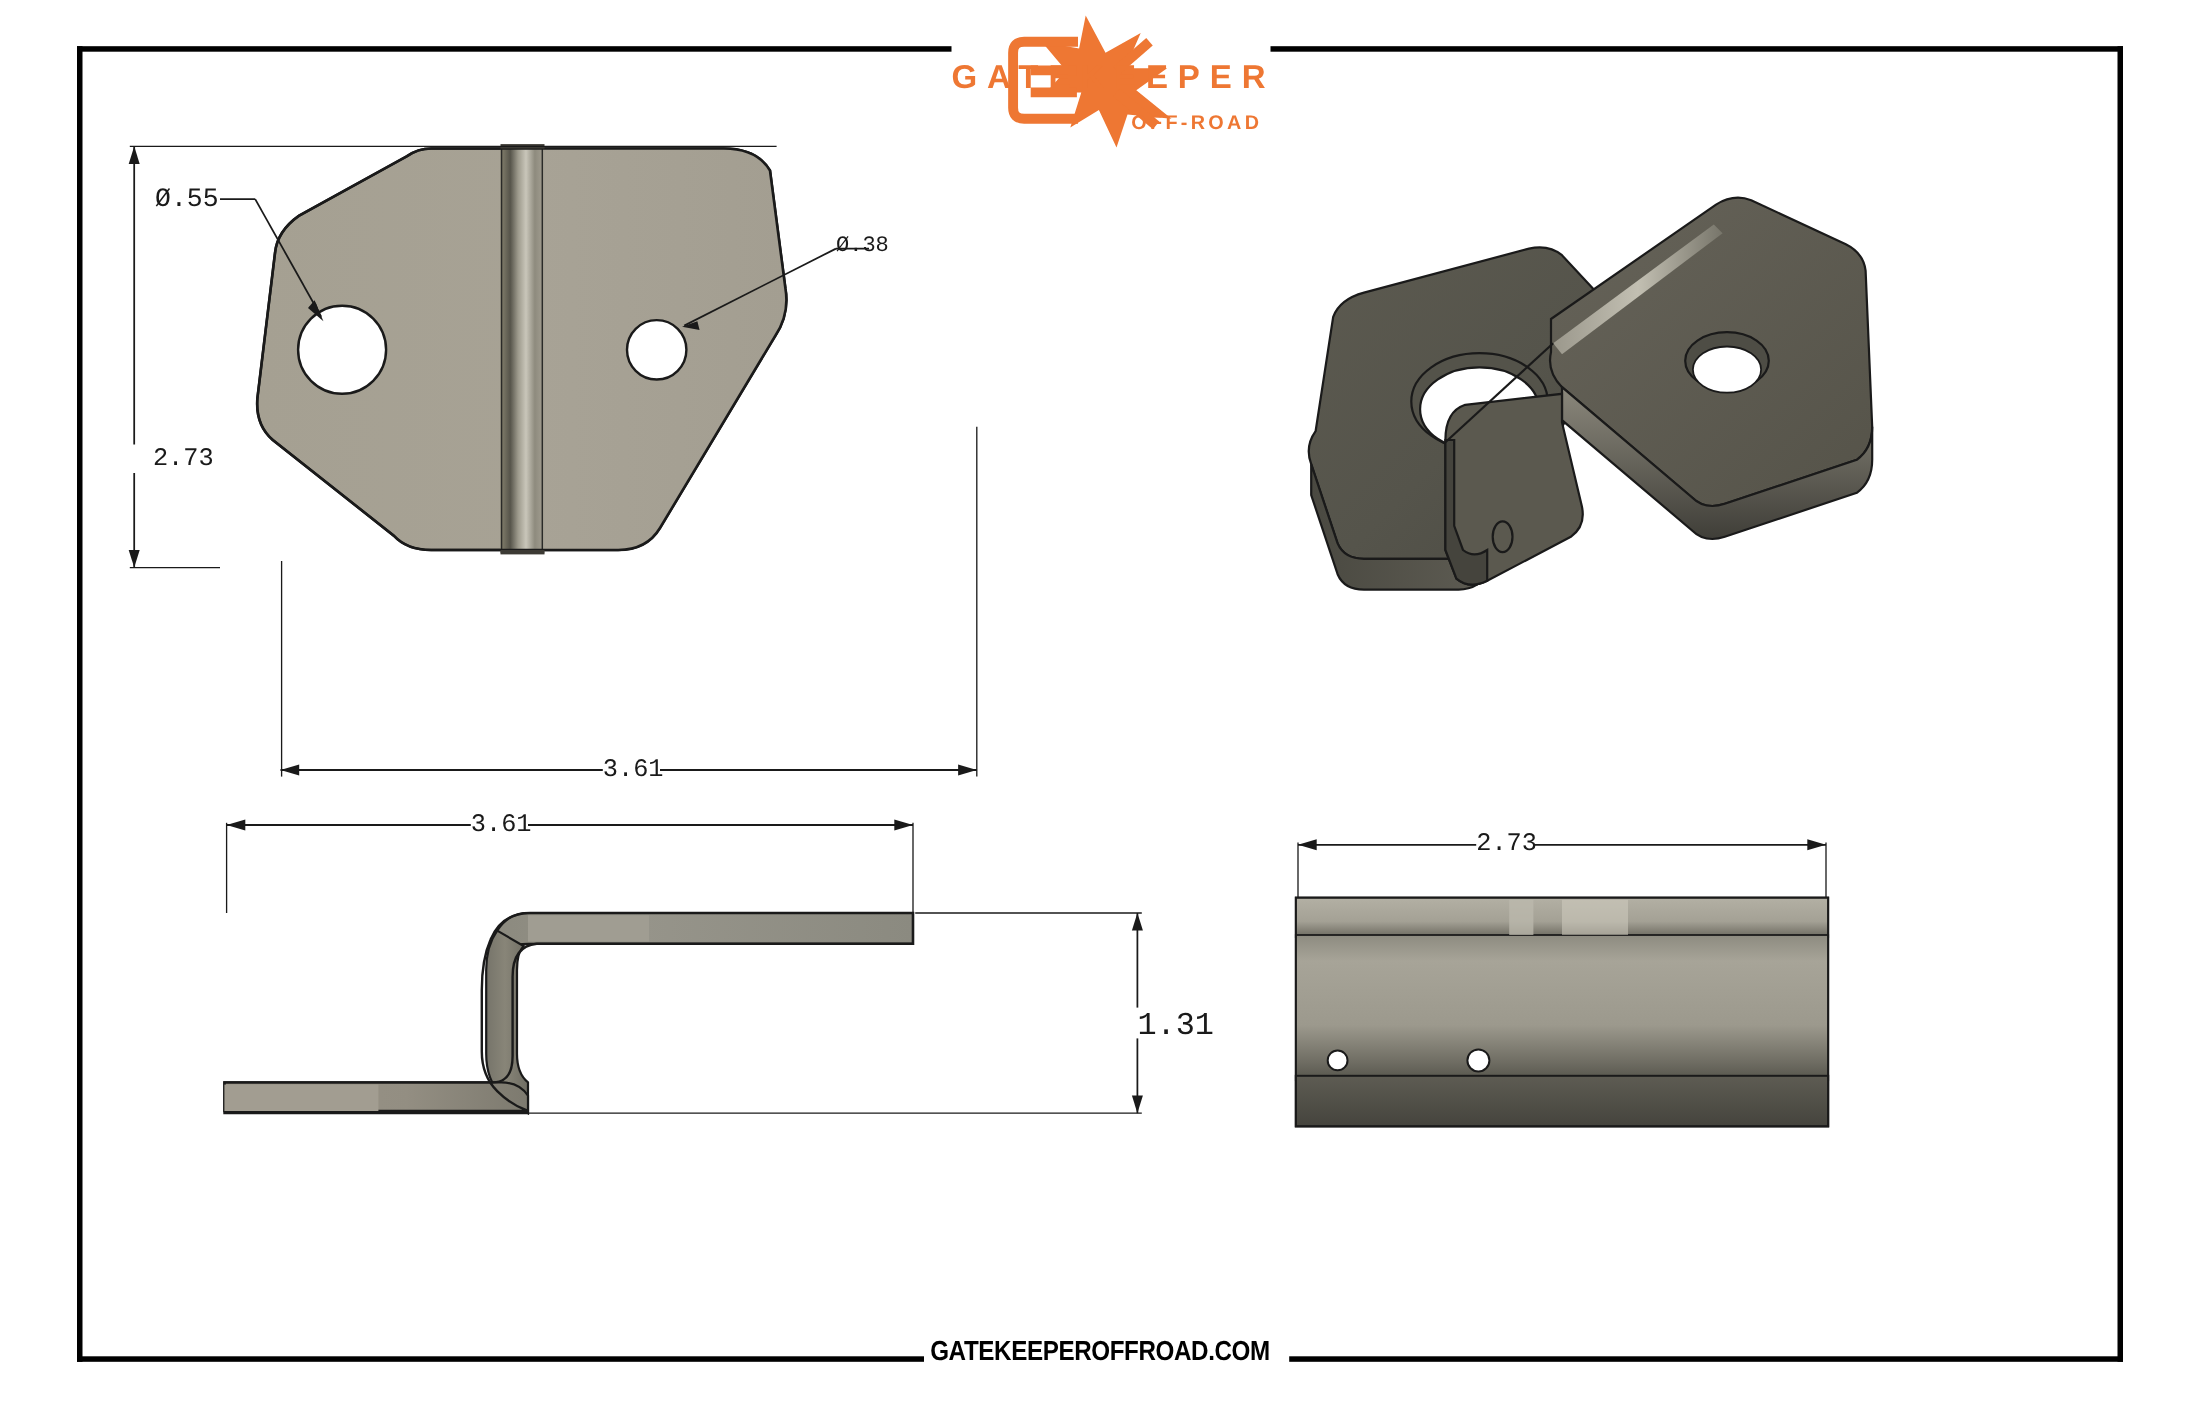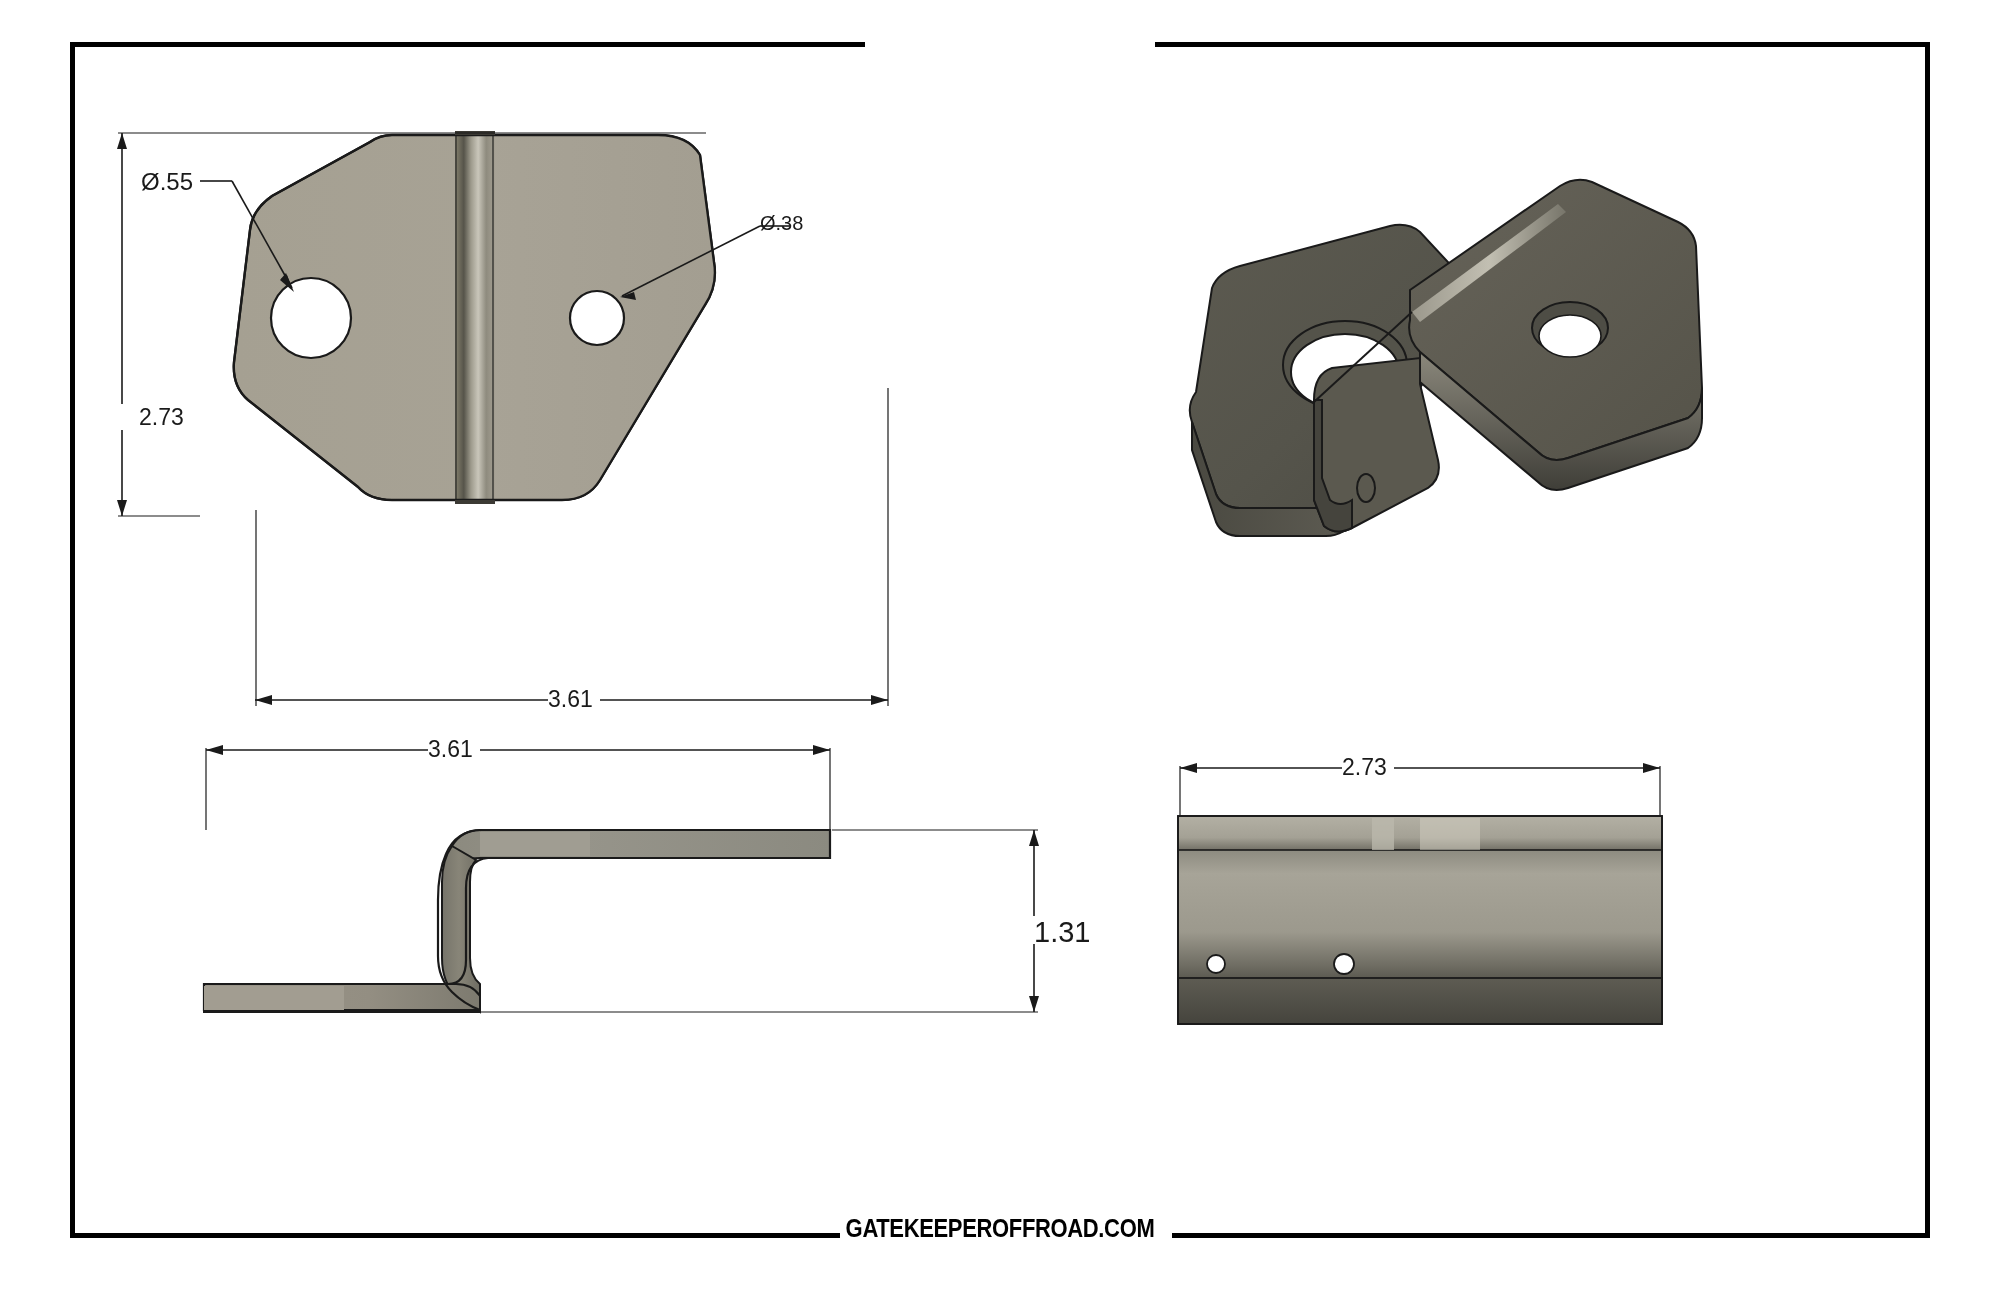--- a/index.html
+++ b/index.html
@@ -73,38 +73,55 @@
     font-family: "Liberation Sans", sans-serif;
     transform: scaleX(0.88);
   }
 
   
   .dim-text {
     position: absolute;
     font-size: 22px;
     color: #1a1a1a;
     white-space: nowrap;
-    font-family: Liberation Sans, sans-serif;
+    font-family: Liberation Mono, monospace;
   }
 
   
   .view-svg { position: absolute; display:block; }
 </style>
 </head>
 <body>
 
 <div id="sheet">
 
   <div class="frame-line" id="frame-top-left"></div>
   <div class="frame-line" id="frame-top-right"></div>
   <div class="frame-line" id="frame-left"></div>
   <div class="frame-line" id="frame-right"></div>
   <div class="frame-line" id="frame-bot-left"></div>
   <div class="frame-line" id="frame-bot-right"></div>
 
+  <div id="logo">
+    <svg viewBox="0 0 290 128">
+      <g fill="none" stroke="#ee7733" stroke-width="9">
+
+        <path d="M122 6 L140 40 L172 22 L158 54 L196 54 L168 74 L200 100 L160 96 L150 126 L134 92 L108 108 L118 76 L86 76 L104 56 L82 30 L116 36 Z" fill="#ee7733" stroke="none"></path>
+
+        <path d="M115 30 L66 30 Q56 30 56 40 L56 90 Q56 100 66 100 L115 100"></path>
+        <path d="M72 56 L114 56"></path>
+        <path d="M72 76 L114 76"></path>
+
+        <path d="M150 56 L180 30"></path>
+        <path d="M150 76 L186 106"></path>
+      </g>
+    </svg>
+    <div class="logo-word" id="logo-text-main">GATEKEEPER</div>
+    <div class="logo-word" id="logo-text-sub">OFF-ROAD</div>
+  </div>
 
   <svg class="view-svg" style="left:0px; top:0px;" width="1000" height="760">
     <defs>
       <linearGradient id="gFaceL" x1="0" y1="0" x2="1" y2="0">
         <stop offset="0%" stop-color="#a5a092"></stop>
         <stop offset="100%" stop-color="#a9a497"></stop>
       </linearGradient>
       <linearGradient id="gFaceR" x1="0" y1="0" x2="1" y2="0">
         <stop offset="0%" stop-color="#a8a396"></stop>
         <stop offset="100%" stop-color="#a39e91"></stop>

